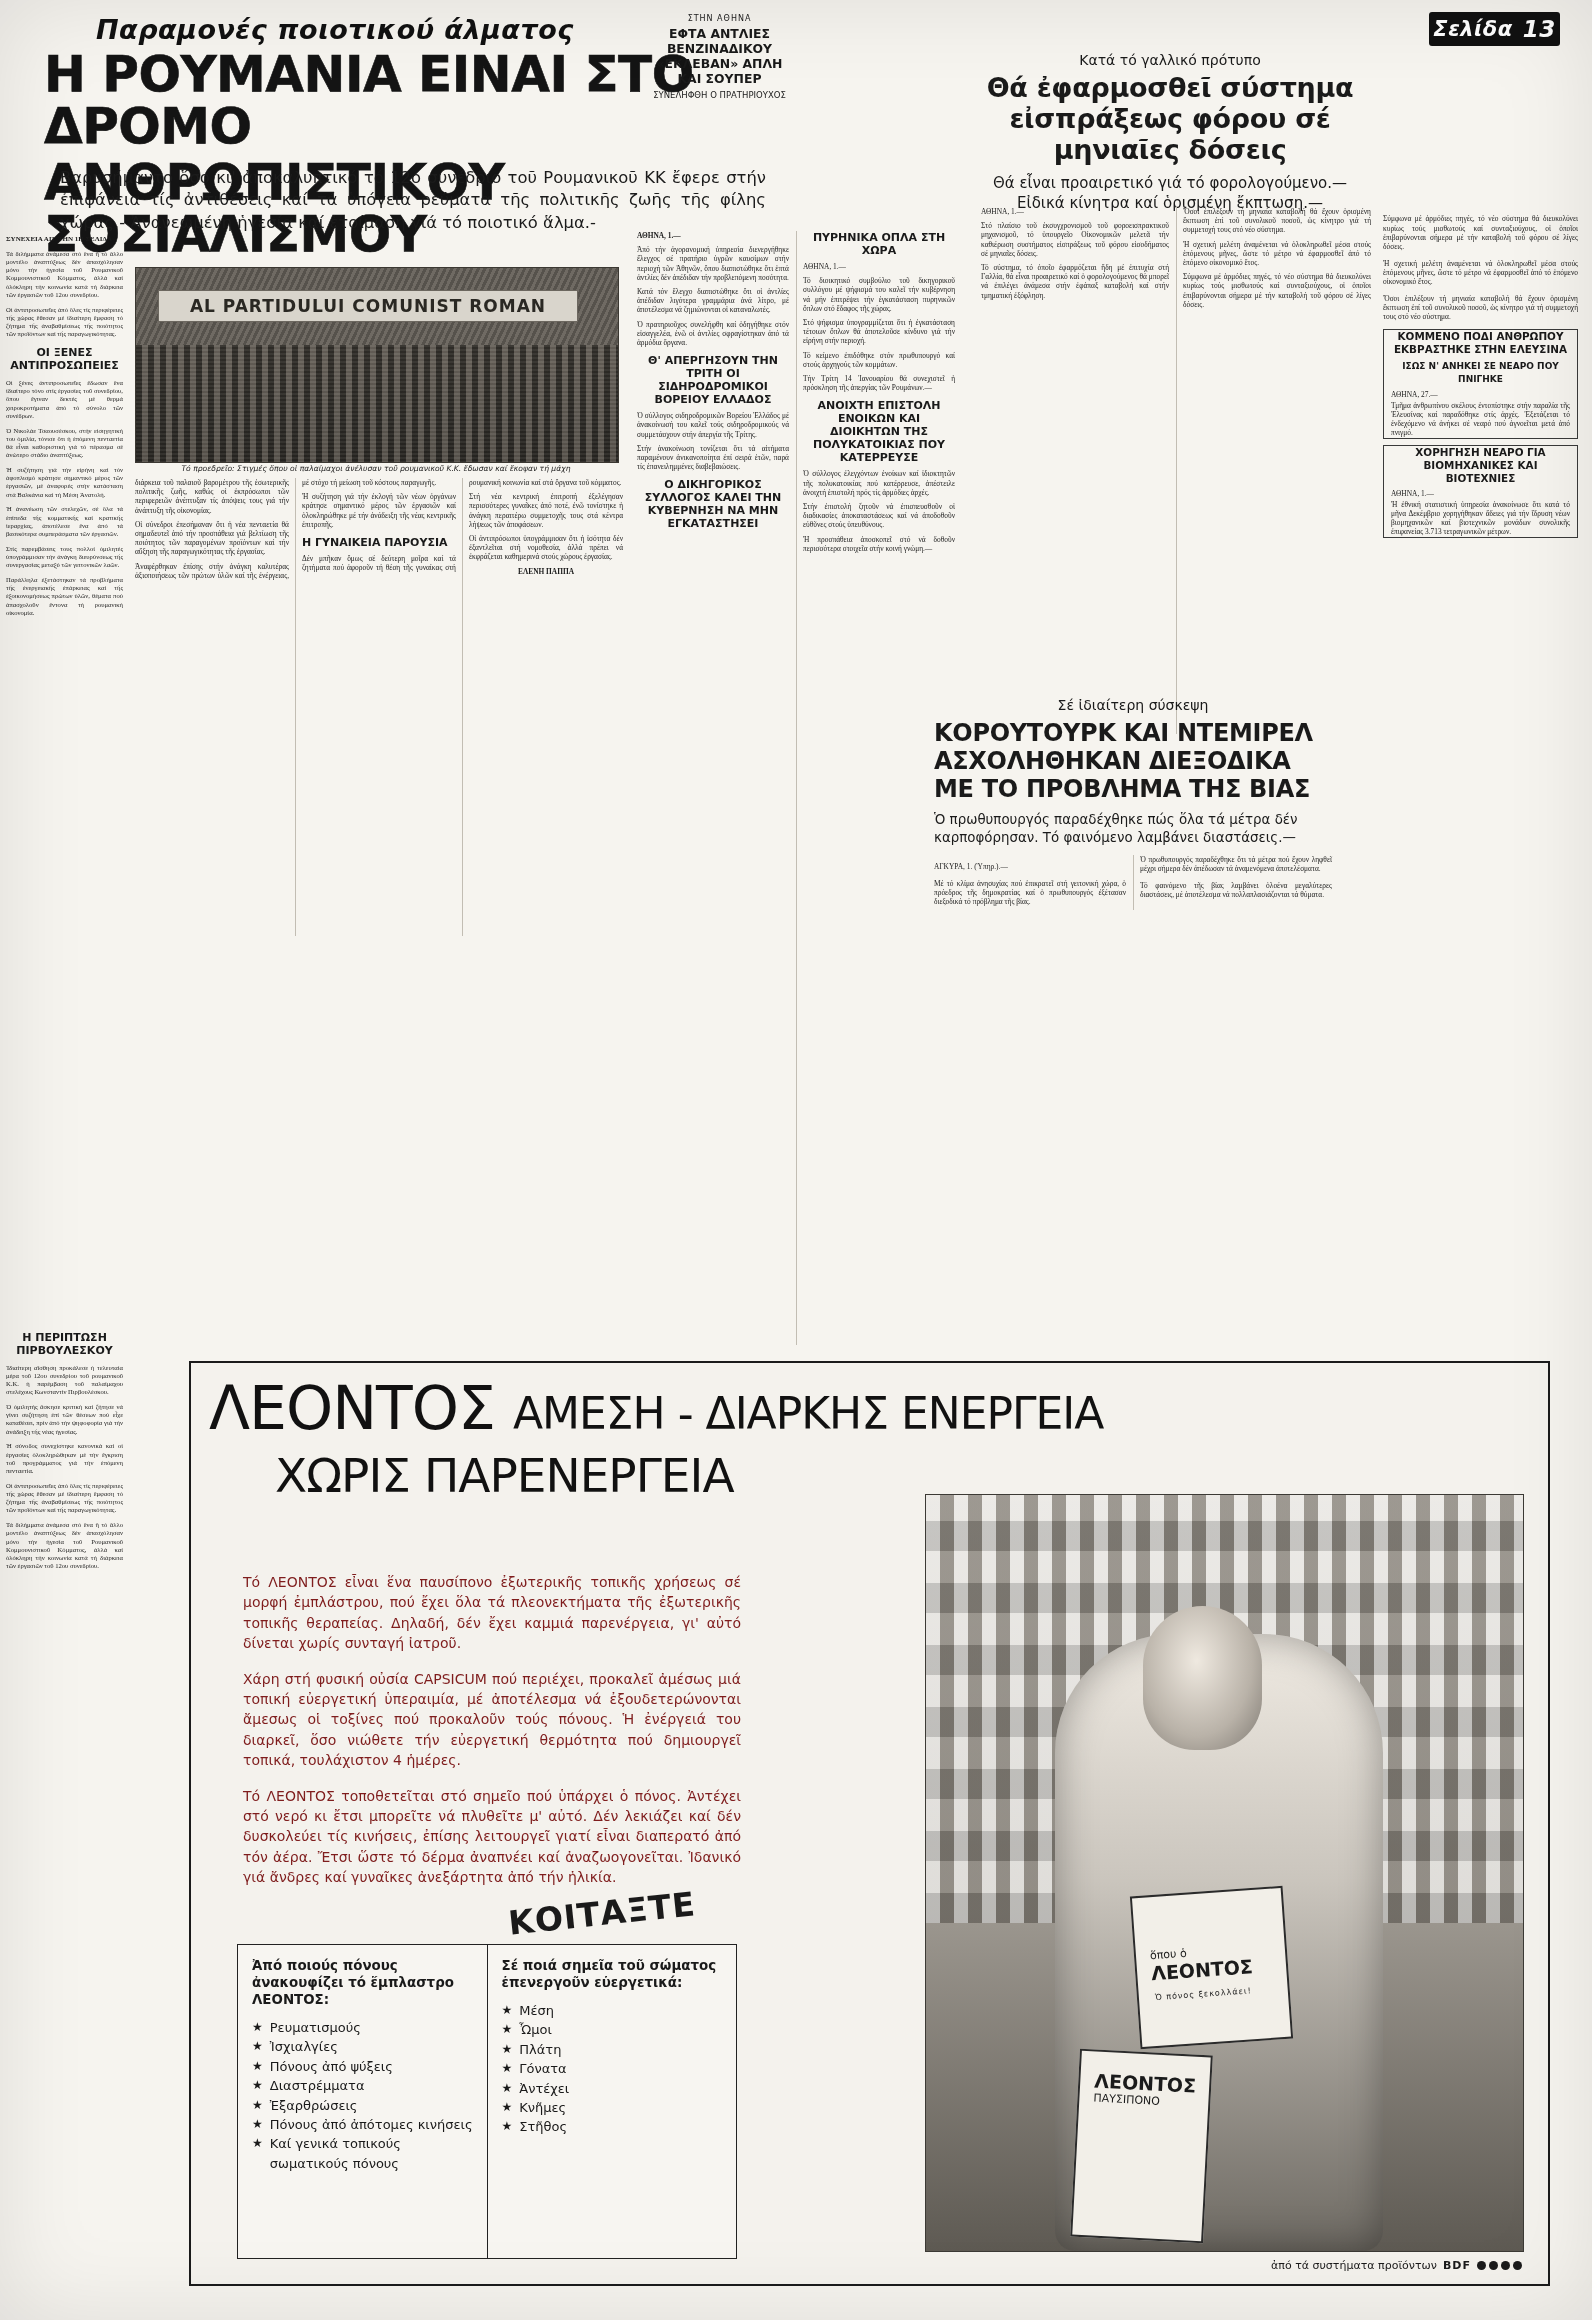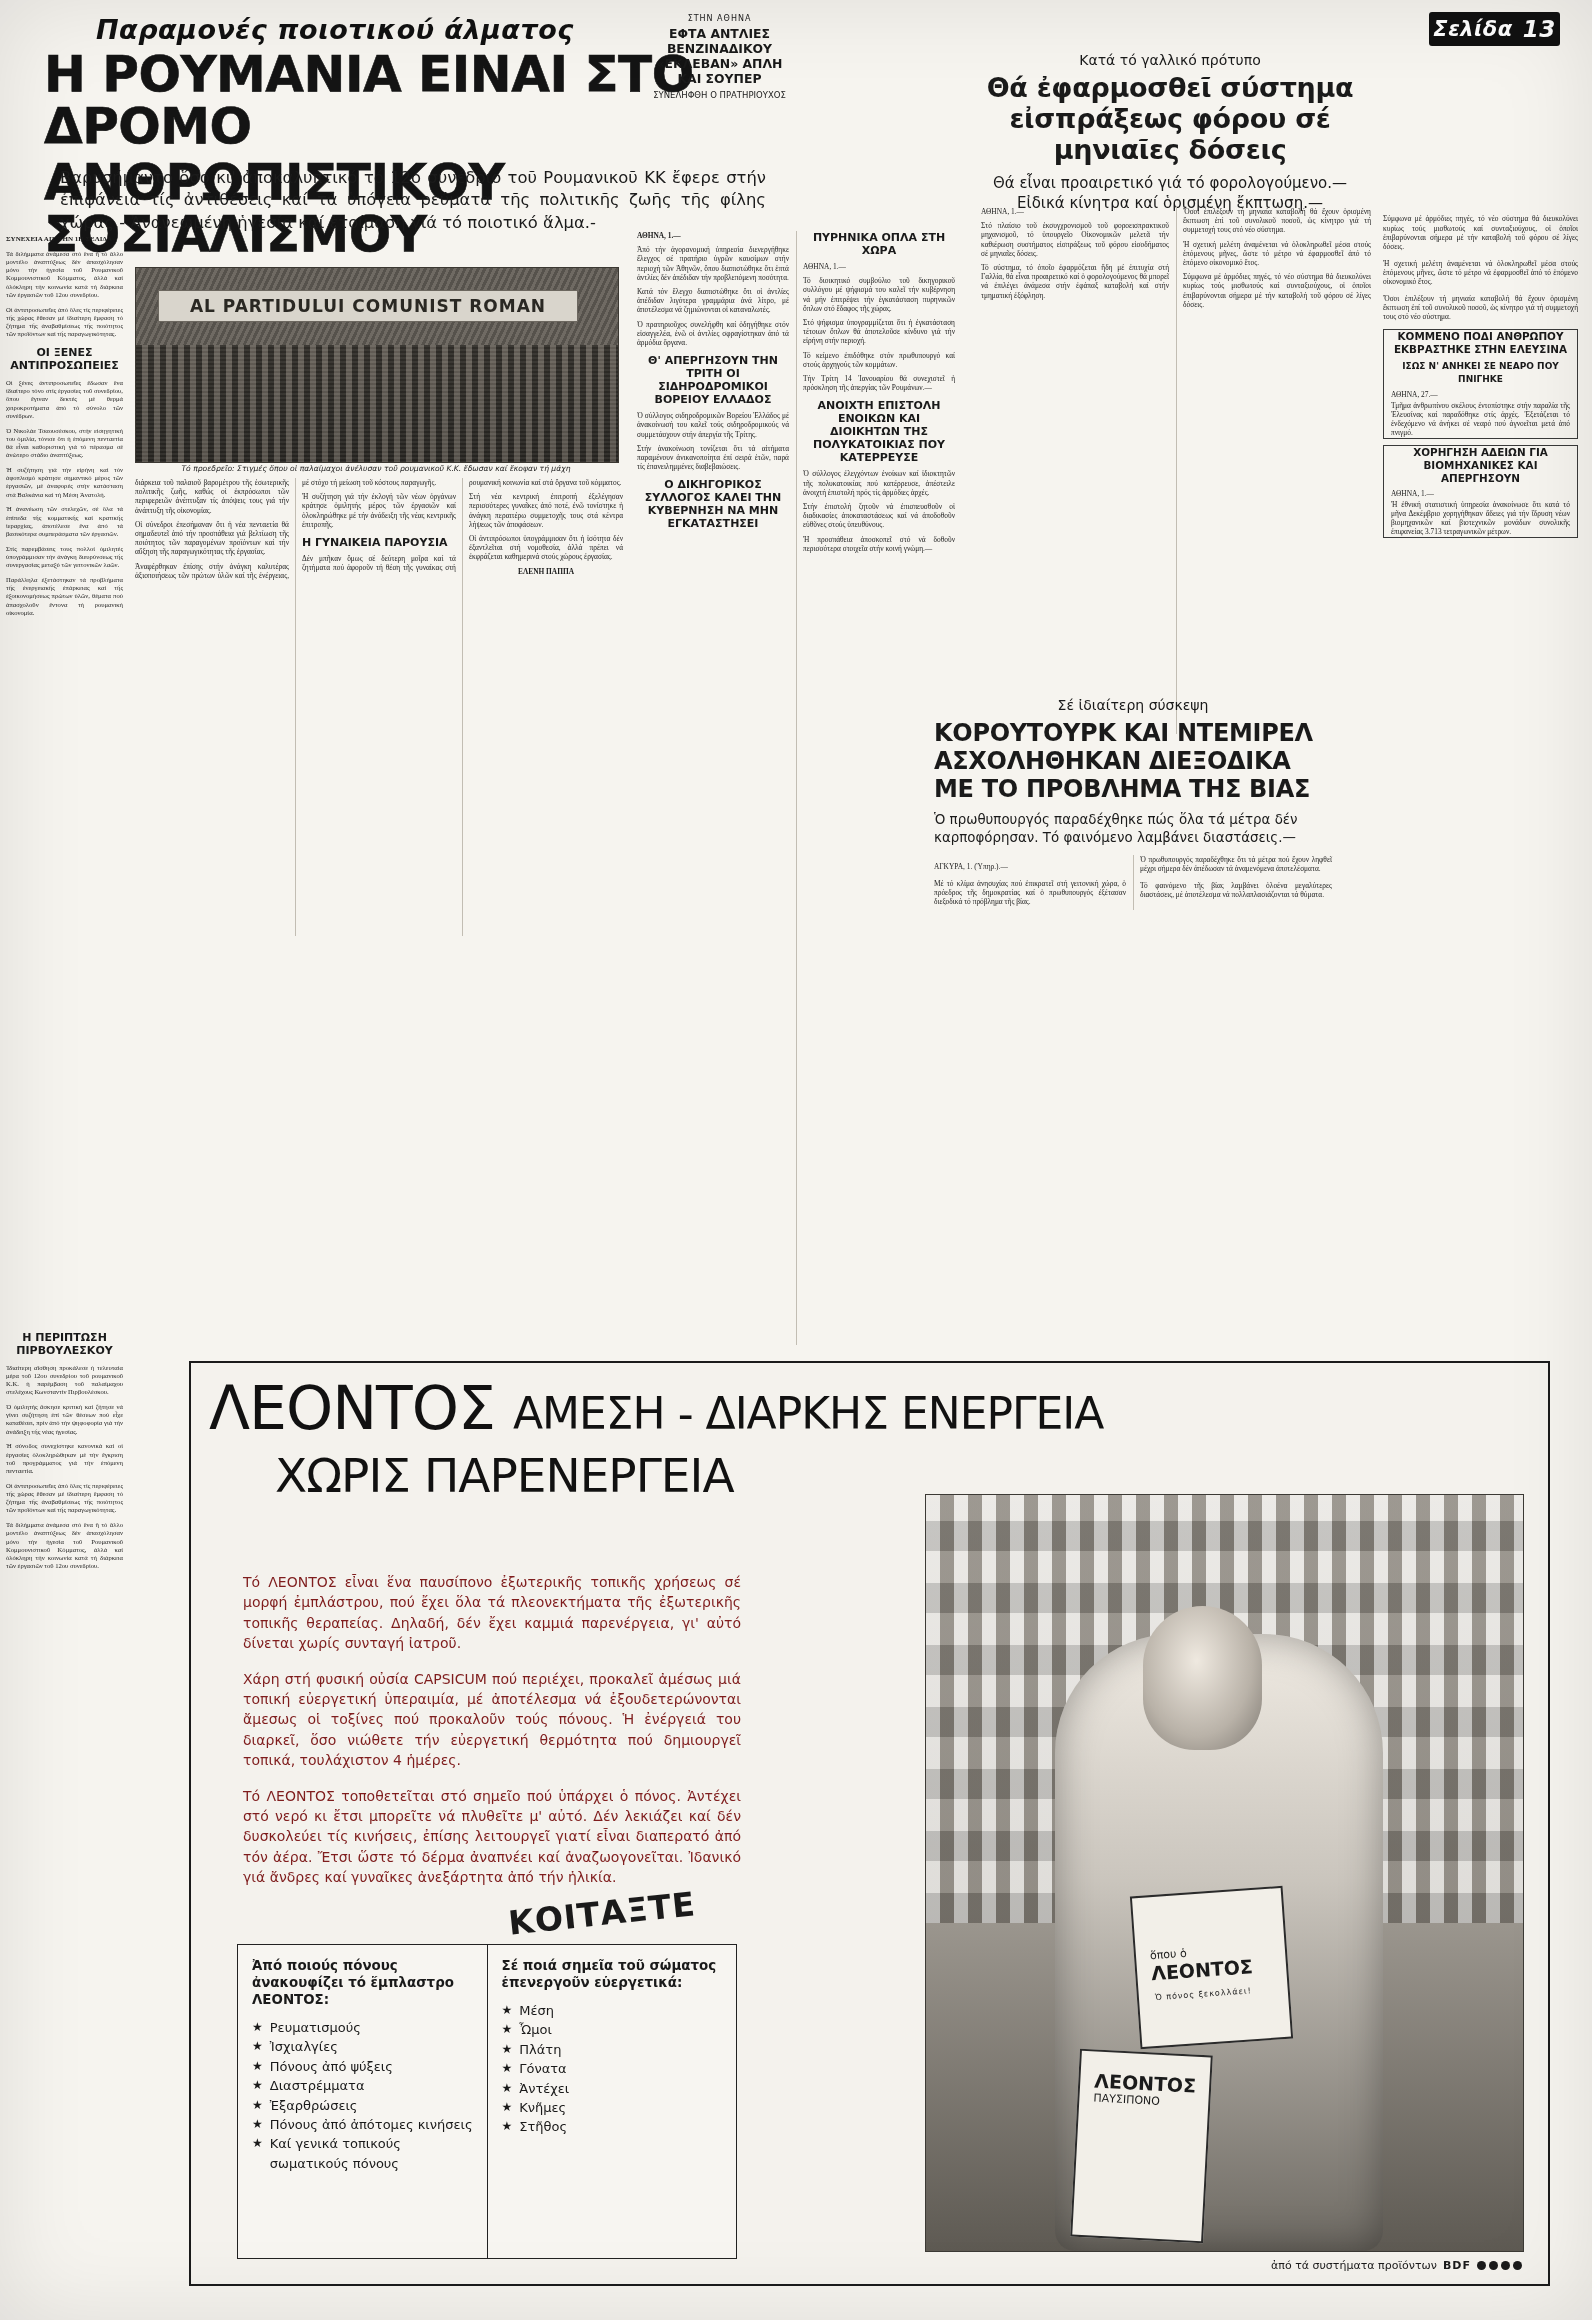--- a/index.html
+++ b/index.html
@@ -319,21 +319,21 @@
   <div class="photo">
     <div class="banner">AL PARTIDULUI COMUNIST ROMAN</div>
     <div class="crowd"></div>
   </div>
   <div class="caption greek">Τό προεδρεῖο: Στιγμές ὅπου οἱ παλαίμαχοι ἀνέλυσαν τοῦ ρουμανικοῦ Κ.Κ. ἔδωσαν καί ἔκοψαν τή μάχη</div>
 
   <div class="bodycols tiny">
     <p>διάρκεια τοῦ παλαιοῦ βαρομέτρου τῆς ἐσωτερικῆς πολιτικῆς ζωῆς, καθώς οἱ ἐκπρόσωποι τῶν περιφερειῶν ἀνέπτυξαν τίς ἀπόψεις τους γιά τήν ἀνάπτυξη τῆς οἰκονομίας.</p>
     <p>Οἱ σύνεδροι ἐπεσήμαναν ὅτι ἡ νέα πενταετία θά σημαδευτεῖ ἀπό τήν προσπάθεια γιά βελτίωση τῆς ποιότητος τῶν παραγομένων προϊόντων καί τήν αὔξηση τῆς παραγωγικότητας τῆς ἐργασίας.</p>
     <p>Ἀναφέρθηκαν ἐπίσης στήν ἀνάγκη καλυτέρας ἀξιοποιήσεως τῶν πρώτων ὑλῶν καί τῆς ἐνέργειας, μέ στόχο τή μείωση τοῦ κόστους παραγωγῆς.</p>
-    <p>Ἡ συζήτηση γιά τήν ἐκλογή τῶν νέων ὀργάνων κράτησε ὁμιλητής μέρος τῶν ἐργασιῶν καί ὁλοκληρώθηκε μέ τήν ἀνάδειξη τῆς νέας κεντρικῆς ἐπιτροπῆς.</p>
+    <p>Ἡ συζήτηση γιά τήν ἐκλογή τῶν νέων ὀργάνων κράτησε σημαντικό μέρος τῶν ἐργασιῶν καί ὁλοκληρώθηκε μέ τήν ἀνάδειξη τῆς νέας κεντρικῆς ἐπιτροπῆς.</p>
     <div class="colhead greek">Η ΓΥΝΑΙΚΕΙΑ ΠΑΡΟΥΣΙΑ</div>
     <p>Δέν μπῆκαν ὅμως σέ δεύτερη μοῖρα καί τά ζητήματα πού ἀφοροῦν τή θέση τῆς γυναίκας στή ρουμανική κοινωνία καί στά ὄργανα τοῦ κόμματος.</p>
     <p>Στή νέα κεντρική ἐπιτροπή ἐξελέγησαν περισσότερες γυναῖκες ἀπό ποτέ, ἐνῶ τονίστηκε ἡ ἀνάγκη περαιτέρω συμμετοχῆς τους στά κέντρα λήψεως τῶν ἀποφάσεων.</p>
     <p>Οἱ ἀντιπρόσωποι ὑπογράμμισαν ὅτι ἡ ἰσότητα δέν ἐξαντλεῖται στή νομοθεσία, ἀλλά πρέπει νά ἐκφράζεται καθημερινά στούς χώρους ἐργασίας.</p>
     <p style="text-align:center;font-weight:bold;">ΕΛΕΝΗ ΠΑΠΠΑ</p>
   </div>
 
   <div class="topcenter">
     <div class="lbl">ΣΤΗΝ ΑΘΗΝΑ</div>
     <div class="bold">ΕΦΤΑ ΑΝΤΛΙΕΣ ΒΕΝΖΙΝΑΔΙΚΟΥ «ΕΚΛΕΒΑΝ» ΑΠΛΗ ΚΑΙ ΣΟΥΠΕΡ</div>
@@ -396,21 +396,21 @@
     <p>Ὅσοι ἐπιλέξουν τή μηνιαία καταβολή θά ἔχουν ὁρισμένη ἔκπτωση ἐπί τοῦ συνολικοῦ ποσοῦ, ὡς κίνητρο γιά τή συμμετοχή τους στό νέο σύστημα.</p>
 
     <div class="boxed">
       <div class="bx-title greek">ΚΟΜΜΕΝΟ ΠΟΔΙ ΑΝΘΡΩΠΟΥ ΕΚΒΡΑΣΤΗΚΕ ΣΤΗΝ ΕΛΕΥΣΙΝΑ</div>
       <div class="bx-title greek" style="font-size:9px">ΙΣΩΣ Ν' ΑΝΗΚΕΙ ΣΕ ΝΕΑΡΟ ΠΟΥ ΠΝΙΓΗΚΕ</div>
       <p class="tiny" style="margin:3px 0 0">ΑΘΗΝΑ, 27.—</p>
       <p class="tiny" style="margin:2px 0 0">Τμῆμα ἀνθρωπίνου σκέλους ἐντοπίστηκε στήν παραλία τῆς Ἐλευσίνας καί παραδόθηκε στίς ἀρχές. Ἐξετάζεται τό ἐνδεχόμενο νά ἀνήκει σέ νεαρό πού ἀγνοεῖται μετά ἀπό πνιγμό.</p>
     </div>
 
     <div class="boxed">
-      <div class="bx-title greek">ΧΟΡΗΓΗΣΗ ΑΔΕΙΩΝ ΓΙΑ ΒΙΟΜΗΧΑΝΙΚΕΣ ΚΑΙ ΑΠΕΡΓΗΣΟΥΝ</div>
+      <div class="bx-title greek">ΧΟΡΗΓΗΣΗ ΝΕΑΡΟ ΓΙΑ ΒΙΟΜΗΧΑΝΙΚΕΣ ΚΑΙ ΒΙΟΤΕΧΝΙΕΣ</div>
       <p class="tiny" style="margin:3px 0 0">ΑΘΗΝΑ, 1.—</p>
       <p class="tiny" style="margin:2px 0 0">Ἡ ἐθνική στατιστική ὑπηρεσία ἀνακοίνωσε ὅτι κατά τό μῆνα Δεκέμβριο χορηγήθηκαν ἄδειες γιά τήν ἵδρυση νέων βιομηχανικῶν καί βιοτεχνικῶν μονάδων συνολικῆς ἐπιφανείας 3.713 τετραγωνικῶν μέτρων.</p>
     </div>
   </div>
 
   <div class="ad">
     <div class="ad-inner">
       <h1 class="greek">
         <span>ΛΕΟΝΤΟΣ</span>
         <span class="sm">ΑΜΕΣΗ - ΔΙΑΡΚΗΣ ΕΝΕΡΓΕΙΑ</span>

